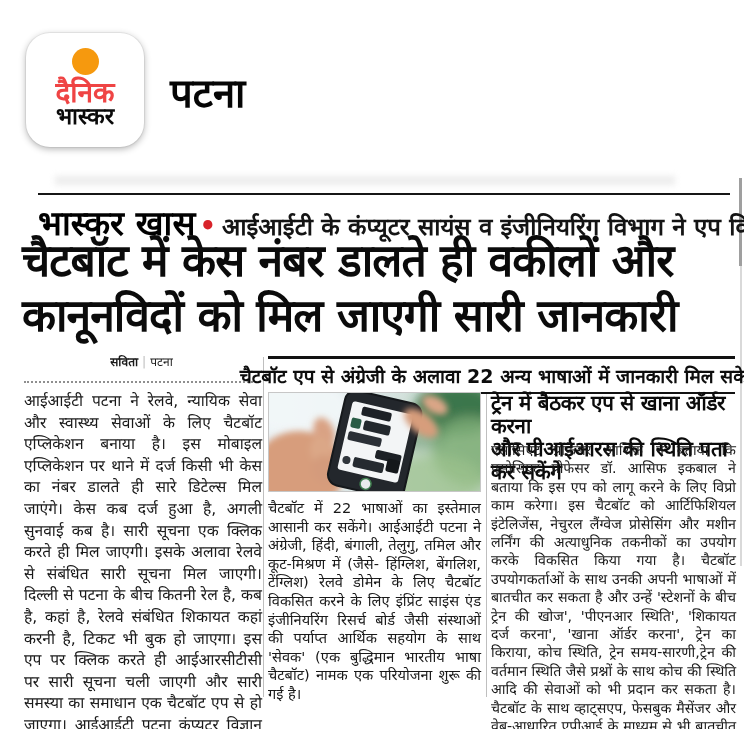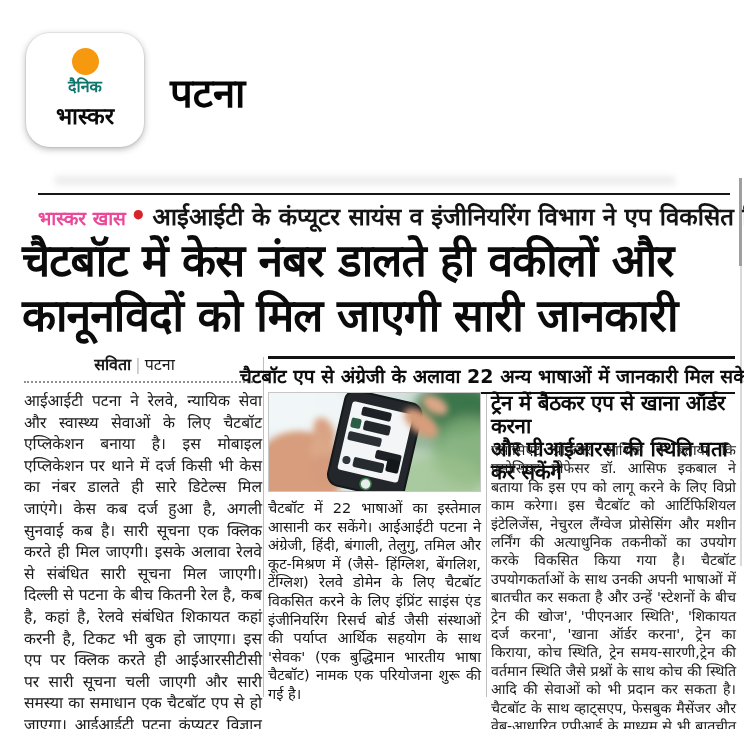--- a/index.html
+++ b/index.html
@@ -8,47 +8,47 @@
     font-family:"DejaVu Sans",sans-serif;color:#111;
   }
   
   .logo-box{
     position:absolute;left:26px;top:33px;width:118px;height:114px;
     background:#fff;border-radius:24px;
     box-shadow:0 2px 7px rgba(0,0,0,.30), 0 0 0 1px rgba(0,0,0,.05);
     text-align:center;
   }
   .logo-sun{position:absolute;left:46px;top:15px;width:27px;height:27px;border-radius:50%;background:#f6990e;}
-  .logo-t1{position:absolute;left:0;top:46px;width:100%;font-size:16px;font-weight:700;color:#0f766e;line-height:1.0;text-align:center;}
+  .logo-t1{position:absolute;left:0;top:46px;width:100%;font-size:28px;font-weight:700;color:#ef4444;line-height:1.0;text-align:center;}
   .logo-t2{position:absolute;left:0;top:72px;width:100%;font-size:23px;font-weight:700;color:#0a0a0a;line-height:1.0;}
   .mast-city{
     position:absolute;left:170px;top:64px;font-size:40px;font-weight:700;color:#050505;
   }
   .mast-date{
     position:absolute;left:288px;top:62px;font-size:43px;font-weight:800;letter-spacing:2px;
     color:#ffffff;-webkit-text-stroke:2.5px #000;
     text-shadow:-2px -2px 0 #000,2px -2px 0 #000,-2px 2px 0 #000,2px 2px 0 #000;
   }
   
   .smudge{position:absolute;left:55px;top:176px;width:620px;height:9px;background:rgba(185,185,185,.28);filter:blur(3px);}
   .edge-mark{position:absolute;left:739px;top:178px;width:3px;height:88px;background:#6c6c6c;opacity:.65;}
   .edge-faint{position:absolute;left:740px;top:266px;width:2px;height:300px;background:#d9d9d9;}
   
   .rule{position:absolute;left:38px;top:193px;width:692px;height:2px;background:#161616;}
   .kicker{position:absolute;left:38px;top:199px;width:700px;font-size:24px;white-space:nowrap;}
-  .kicker .brand{color:#ec4899;font-weight:800;font-size:19px;}
+  .kicker .brand{color:#000000;font-weight:800;font-size:34px;}
   .kicker .bullet{color:#d8232a;font-weight:800;font-size:26px;padding:0 6px 0 4px;}
   .kicker .ktext{color:#141414;font-weight:600;}
   .headline{
     position:absolute;left:22px;top:234px;width:712px;
     font-size:45px;font-weight:900;color:#0b0b0b;line-height:1.22;letter-spacing:-1px;
     transform:scaleX(.985);transform-origin:left top;
   }
   
-  .byline{position:absolute;left:16px;top:353px;width:237px;text-align:center;font-size:16px;color:#1a1a1a;}
+  .byline{position:absolute;left:23px;top:353px;width:237px;text-align:center;font-size:12px;color:#1a1a1a;}
   .byline .author{font-weight:700;}
   .byline .sep{color:#8a8a8a;font-weight:300;padding:0 4px;}
   .dotrule{position:absolute;left:24px;top:381px;width:237px;border-top:2px dotted #8f8f8f;}
   .col-left{
     position:absolute;left:24px;top:391px;width:238px;
     font-size:15.6px;line-height:21.6px;text-align:justify;color:#191919;
   }
   .vdiv1{position:absolute;left:263px;top:357px;width:1px;height:340px;background:#bfbfbf;}
   .vdiv2{position:absolute;left:486px;top:392px;width:1px;height:305px;background:#bfbfbf;}
   .subhead-box{

